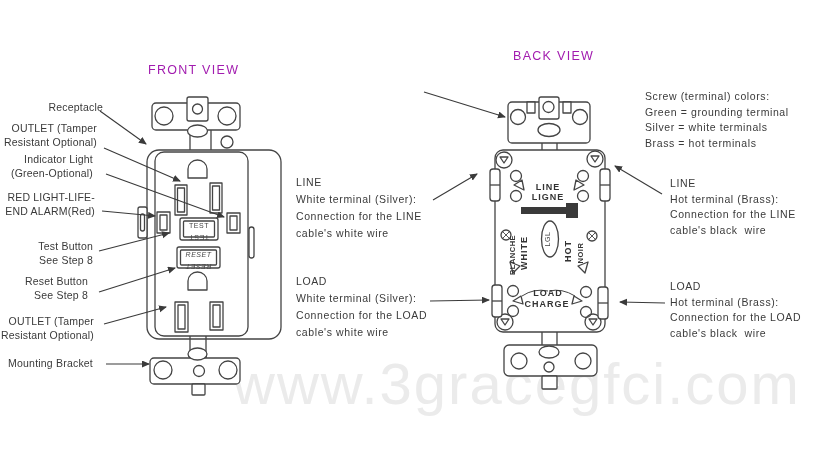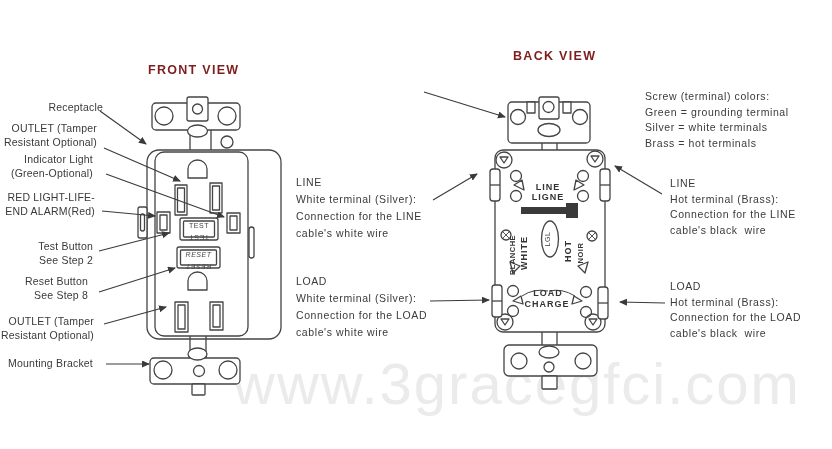--- a/index.html
+++ b/index.html
@@ -5,22 +5,22 @@
   html,body { margin:0; padding:0; background:#fff; }
   .canvas {
     position:relative; width:832px; height:449px; background:#ffffff;
     overflow:hidden; font-family:"Liberation Sans", sans-serif;
   }
   .watermark {
     position:absolute; left:233px; top:350px; font-size:58px; letter-spacing:2px;
     color:#ebebeb; white-space:nowrap; user-select:none;
   }
   .title {
-    position:absolute; font-size:12.5px; font-weight:700; letter-spacing:1.3px;
-    color:#7f1d1d; white-space:pre;
+    position:absolute; font-size:12.5px; font-weight:400; letter-spacing:1.3px;
+    color:#a21caf; white-space:pre;
   }
   .front-title { left:148px; top:63px;text-align:right; }
   .back-title  { left:513px; top:49px; }
   .lbl {
     position:absolute; font-size:10.5px; line-height:13.5px; color:#3a3a3a;
     white-space:pre; letter-spacing:0.2px;
   }
   .lbl-left { text-align:right; }
   .lbl-receptacle    { right:729px; top:101px; }
   .lbl-outlet-top    { right:735px; top:122px; }
@@ -61,21 +61,21 @@
   <div class="title back-title">BACK VIEW</div>
 
   <div class="lbl lbl-left lbl-receptacle">Receptacle</div>
   <div class="lbl lbl-left lbl-outlet-top">OUTLET (Tamper
 Resistant Optional)</div>
   <div class="lbl lbl-left lbl-red-alarm">RED LIGHT-LIFE-
 END ALARM(Red)</div>
   <div class="lbl lbl-left lbl-indicator">Indicator Light
 (Green-Optional)</div>
   <div class="lbl lbl-left lbl-test">Test Button
-See Step 2</div>
+See Step 8</div>
   <div class="lbl lbl-left lbl-reset">Reset Button
 See Step 8</div>
   <div class="lbl lbl-left lbl-outlet-bottom">OUTLET (Tamper
 Resistant Optional)</div>
   <div class="lbl lbl-left lbl-mounting">Mounting Bracket</div>
 
   <div class="lbl lbl-mid lbl-line-left">LINE
 White terminal (Silver):
 Connection for the LINE
 cable's white wire</div>

